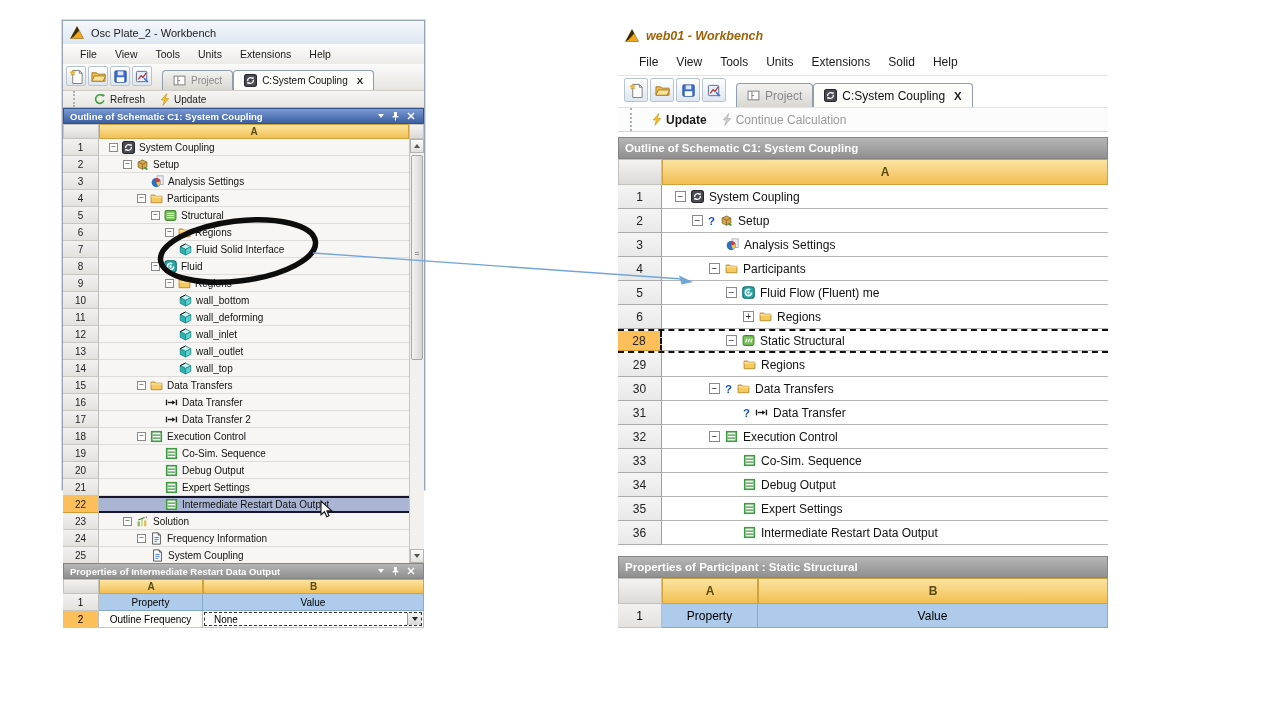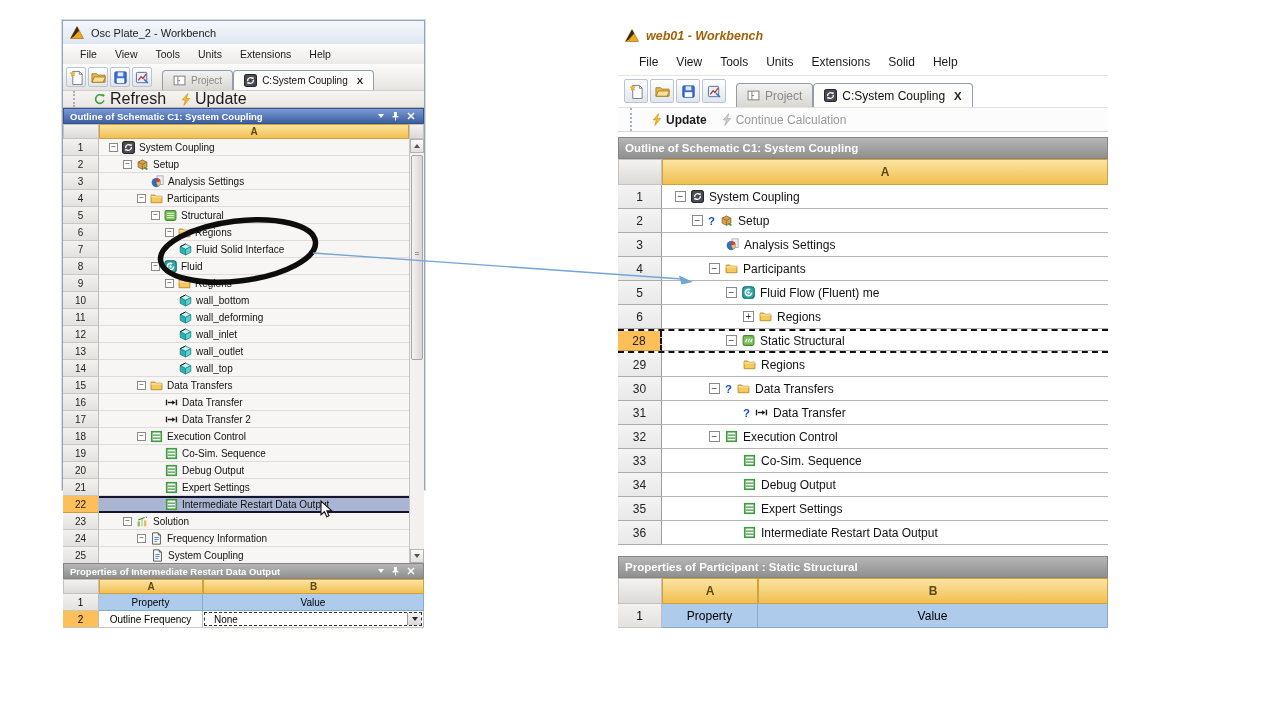--- a/index.html
+++ b/index.html
@@ -14,37 +14,37 @@
   .titlebar { display:flex; align-items:center; gap:6px; padding:0 6px; }
   .win-left  .titlebar { height:23px; background:linear-gradient(#f5f8fc,#dde6f1); font-size:11px; color:#222; }
   .win-right .titlebar { height:27px; background:#fff; font-size:12.5px; color:#111; font-weight:bold; }
   .win-right .titlebar .title { font-weight:normal; color:#a16207; font-weight:600;font-style:italic; }
 
   .menubar { display:flex; align-items:center; }
   .win-left  .menubar { height:20px; background:linear-gradient(#fdfdfd,#eceae7); font-size:10.5px; gap:0; padding-left:8px; }
   .win-right .menubar { height:27px; background:#fff; font-size:12px; gap:0; padding-left:12px; border-bottom:1px solid #e4e4e4; }
   .menu-item { padding:2px 9px; color:#1a1a1a; cursor:default; }
 
-  .toolbar { display:flex; align-items:center; }
+  .toolbar { display:flex; align-items:flex-start; }
   .win-left  .toolbar { height:26px; background:linear-gradient(#fbfbfa,#e7e4e0); padding:2px 2px 0 3px; }
   .win-right .toolbar { height:31px; background:#fff; padding:2px 2px 0 6px; }
   .tb-btn { display:flex; align-items:center; justify-content:center; border:1px solid #b9c4d2; background:linear-gradient(#ffffff,#dfe6ef); border-radius:2px; margin-right:2px; }
   .win-left  .tb-btn { width:20px; height:20px; margin-bottom:2px; }
   .win-right .tb-btn { width:24px; height:24px; margin-bottom:3px; }
 
   .tabs { display:flex; align-items:flex-end; margin-left:8px; height:100%; }
   .tab { display:flex; align-items:center; gap:5px; border:1px solid #8f9dac; border-bottom:none; border-radius:4px 4px 0 0; padding:2px 10px; position:relative; }
   .tab.inactive { background:linear-gradient(#f2f2f0,#d9d7d2); color:#8a8a8a; }
   .tab.active { background:#fcfcfb; color:#111; }
   .win-left  .tab { height:20px; font-size:10px; }
   .win-right .tab { height:24px; font-size:12px; }
   .tab .close { font-weight:bold; color:#222; margin-left:4px; font-size:0.95em; }
 
   .toolbar2 { display:flex; align-items:center; gap:14px; }
-  .win-left  .toolbar2 { height:18px; background:linear-gradient(#f6f5f3,#e9e6e2); border-top:1px solid #cfccc7; border-bottom:1px solid #bdbab5; font-size:16px; padding-left:10px; }
+  .win-left  .toolbar2 { height:18px; background:linear-gradient(#f6f5f3,#e9e6e2); border-top:1px solid #cfccc7; border-bottom:1px solid #bdbab5; font-size:10px; padding-left:10px; }
   .win-right .toolbar2 { height:25px; background:#fcfcfc; border-top:1px solid #e2e2e2; border-bottom:1px solid #d7d7d7; font-size:12px; padding-left:12px; }
   .cmd { display:flex; align-items:center; gap:4px; color:#1a1a1a; }
   .cmd.disabled { color:#9a9a9a; }
   .cmd.strong { font-weight:bold; }
   .grip { width:3px; align-self:stretch; margin-right:4px; border-left:2px dotted #aab2bc; }
 
   
   .panel-header { display:flex; align-items:center; color:#fff; font-weight:bold; padding:0 6px; }
   .win-left  .panel-header { height:16px; font-size:9.5px; }
   .win-right .panel-header { height:22px; font-size:11.5px; }

